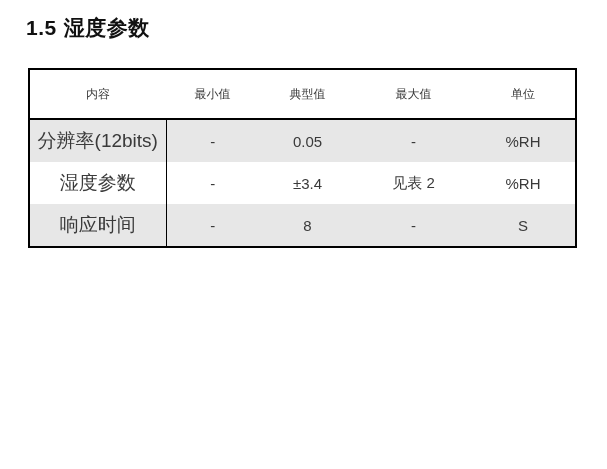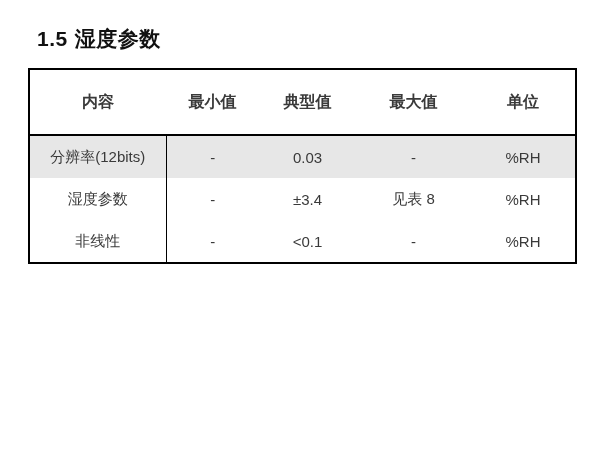--- a/index.html
+++ b/index.html
@@ -12,21 +12,21 @@
     position: relative;
     width: 607px;
     height: 469px;
     background: #ffffff;
     overflow: hidden;
   }
   .title {
     position: absolute;
     left: 22px;
     top: 10px;
-    margin: 15px;
+    margin: 4px;
     font-size: 21px;
     font-weight: bold;
     color: #111111;
     letter-spacing: 0.5px;
     text-align: right;
   }
   .title .num { margin-right: 7px; }
   .param-table {
     position: absolute;
     left: 28px;
@@ -37,40 +37,40 @@
     border: 2px solid #000000;
     color: #3a3a3a;
   }
   .param-table col:nth-child(1) { width: 137px; }
   .param-table col:nth-child(2) { width: 93px; }
   .param-table col:nth-child(3) { width: 97px; }
   .param-table col:nth-child(4) { width: 115px; }
   .param-table col:nth-child(5) { width: 105px; }
   .param-table th {
     height: 40px;
-    font-size: 16px;
-    font-weight: bold;
+    font-size: 12px;
+    font-weight: normal;
     text-align: center;
     vertical-align: middle;
     border-bottom: 2px solid #000000;
     background: #ffffff;
-    padding: 12px;
+    padding: 4px;
   }
   .param-table td {
     height: 42px;
     font-size: 15px;
     text-align: center;
     vertical-align: middle;
     padding: 0 2px;
     overflow: hidden;
     white-space: nowrap;
   }
   .param-table tbody td:first-child {
     border-right: 1.5px solid #000000;
-    font-size: 15px;
+    font-size: 19px;
   }
   .param-table tr.shaded td { background: #e7e7e7; }
 </style>
 </head>
 <body>
 
 <div class="page">
   <h1 class="title">
     <span class="num">1.5</span><span>湿度参数</span>
   </h1>
@@ -89,33 +89,33 @@
           <th>最小值</th>
           <th>典型值</th>
           <th>最大值</th>
           <th>单位</th>
         </tr>
     </thead>
     <tbody>
         <tr class="shaded">
           <td>分辨率(12bits)</td>
           <td>-</td>
-          <td>0.03</td>
+          <td>0.05</td>
           <td>-</td>
           <td>%RH</td>
         </tr>
         <tr>
           <td>湿度参数</td>
           <td>-</td>
           <td>±3.4</td>
-          <td>见表 8</td>
+          <td>见表 2</td>
           <td>%RH</td>
         </tr>
-        <tr>
-          <td>非线性</td>
+        <tr class="shaded">
+          <td>响应时间</td>
           <td>-</td>
-          <td>&lt;0.1</td>
+          <td>8</td>
           <td>-</td>
-          <td>%RH</td>
+          <td>S</td>
         </tr>
       </tbody>
   </table>
 </div>
 
 </body></html>

